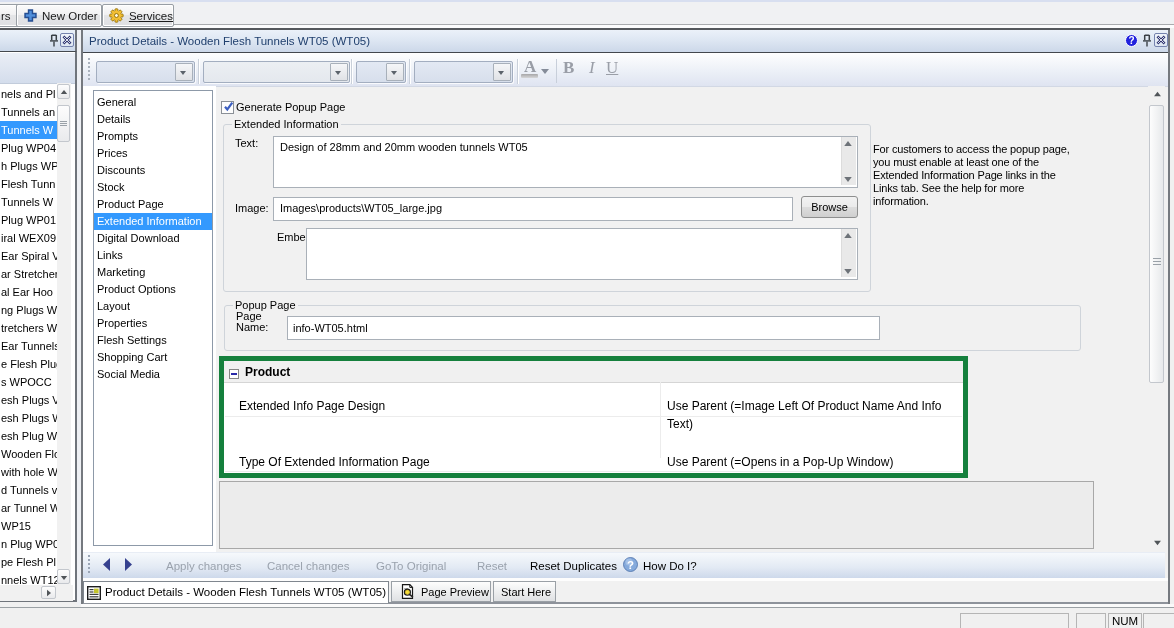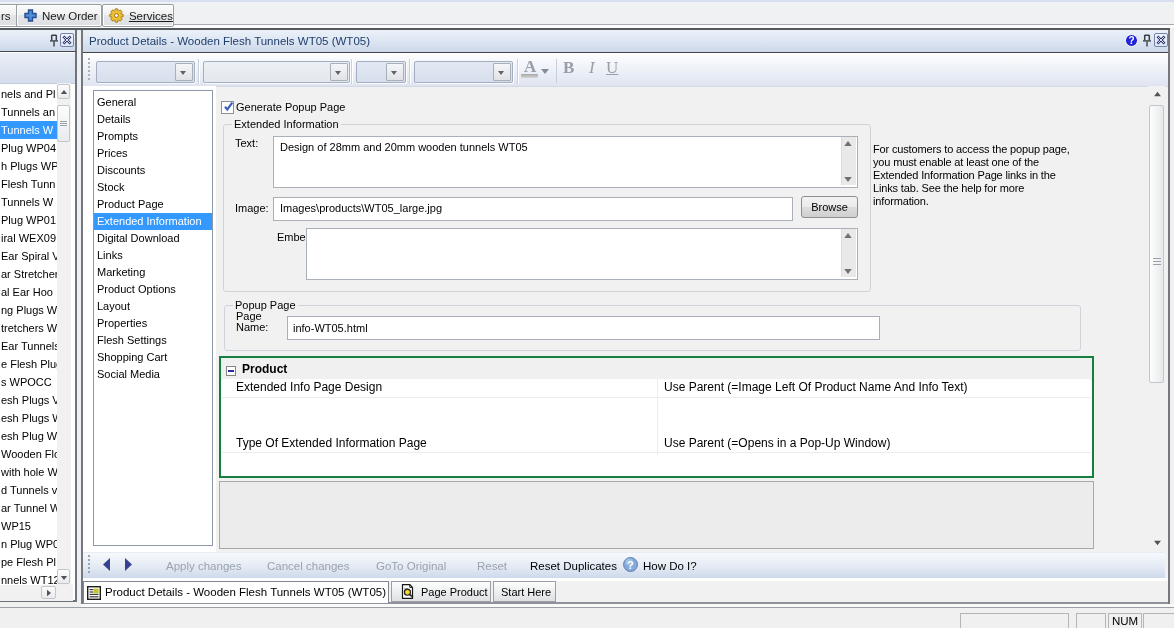--- a/index.html
+++ b/index.html
@@ -14,21 +14,21 @@
   .combo{position:absolute;top:61px;height:20px;border:1px solid #a3aec0;border-radius:2px;
          background:linear-gradient(#e3e9f3,#d7dfec);box-shadow:1px 1px 0 rgba(255,255,255,.8);}
   .combo .dd{position:absolute;right:1px;top:1px;bottom:1px;width:16px;border:1px solid #a8b0ba;border-radius:1px;
              background:linear-gradient(#f5f6f8,#e0e2e6);}
   .combo .dd:after{content:"";position:absolute;left:4px;top:7px;border:3.5px solid transparent;border-top:4px solid #5c636b;}
   .fld{position:absolute;border:1px solid #cfd4da;border-radius:3px;}
   .fld>span{position:absolute;top:-7px;left:8px;background:#f1f1f1;padding:0 2px;font-size:11px;}
   .inp{position:absolute;border:1px solid #a9b0b8;background:#fff;font-size:12px;}
   .treeitem{height:18px;line-height:18px;white-space:nowrap;overflow:hidden;font-size:11px;padding-left:1px;}
   .lbitem{height:17px;line-height:17px;white-space:nowrap;overflow:hidden;font-size:11px;padding-left:3px;}
-  .gridrow{position:absolute;left:1px;right:1px;height:17.6px;border-bottom:1px solid #ececec;background:#fff;}
+  .gridrow{position:absolute;left:1px;right:1px;height:17.6px;border-bottom:1px solid #ececec;background:#fff;margin-top:16px;}
   .gridrow .n{position:absolute;left:14px;top:0;line-height:17.6px;}
   .gridrow .v{position:absolute;left:442px;top:0;line-height:17.6px;}
   .sbtn{position:absolute;background:linear-gradient(#fdfdfd,#e9eaec);border:1px solid #c3c7cd;border-radius:2px;box-sizing:border-box;}
   .f11{font-size:11px;}
   .f115{font-size:11.5px;}
 </style>
 </head>
 <body>
 
 <div class="abs" style="left:0;top:0;width:1174px;height:28px;background:#f0f1f3;"></div>
@@ -231,21 +231,21 @@
 For customers to access the popup page,<br>you must enable at least one of the<br>Extended Information Page links in the<br>Links tab. See the help for more<br>information.
 </div>
 
 <div class="fld" style="left:224px;top:305px;width:855px;height:44px;">
     <span>Popup Page</span>
   </div>
 <div class="abs f11" style="left:236px;top:311px;line-height:11px;">Page<br>Name:</div>
 <div class="inp" style="left:287px;top:316px;width:591px;height:22px;"></div>
 <div class="abs f11" style="left:293px;top:322px;">info-WT05.html</div>
 
-<div class="abs" style="left:219px;top:356px;width:875px;height:122px;border:2px solid #15803d;background:#fff;box-sizing:border-box;">
+<div class="abs" style="left:219px;top:356px;width:749px;height:122px;border:5px solid #15803d;background:#fff;box-sizing:border-box;">
   <div style="position:absolute;left:0;top:0;right:0;height:21px;background:#f0f0f0;border-bottom:1px solid #d5d5d5;">
     <div style="position:absolute;left:5px;top:8px;width:10px;height:10px;border:1px solid #868686;background:#fff;box-sizing:border-box;"></div>
     <div style="position:absolute;left:7px;top:12px;width:6px;height:1.5px;background:#2a2aa8;"></div>
     <div style="position:absolute;left:21px;top:4px;font-weight:bold;">Product</div>
   </div>
   <div class="gridrow" style="top:21px;">
       <span class="n">Extended Info Page Design</span>
       <span class="v">Use Parent (=Image Left Of Product Name And Info Text)</span>
     </div>
   <div class="gridrow" style="top:76.8px;">
@@ -303,21 +303,21 @@
 <div class="abs f115" style="left:105px;top:586px;">Product Details - Wooden Flesh Tunnels WT05 (WT05)</div>
 <div class="abs" style="left:391px;top:581px;width:100px;height:21px;background:linear-gradient(#fdfdfd,#dfe1e3);border:1px solid #9aa0a6;box-sizing:border-box;"></div>
 <svg class="abs" style="left:401px;top:584px;" width="16" height="16" viewBox="0 0 16 16">
   <path d="M1.5 0.7h7.3l2.7 2.7v11h-10z" fill="#fff" stroke="#161616" stroke-width="1.2"></path>
   <path d="M8.8 0.7l2.7 2.7h-2.7z" fill="#e6e6e6" stroke="#161616" stroke-width="1"></path>
   <path d="M3 4.6h4M3 6.4h3M3 8.2h3.2M3 10h4" stroke="#9a9a9a" stroke-width="0.8"></path>
   <circle cx="6.4" cy="8.2" r="2.9" fill="none" stroke="#1a1a1a" stroke-width="1.4"></circle>
   <circle cx="6.4" cy="8.2" r="2.1" fill="#f6df3e" stroke="#c7a30c" stroke-width="0.7"></circle>
   <path d="M8.6 10.3l3.2 2.9" stroke="#2a2a2a" stroke-width="1.7"></path>
 </svg>
-<div class="abs f11" style="left:421px;top:586px;">Page Product</div>
+<div class="abs f11" style="left:421px;top:586px;">Page Preview</div>
 <div class="abs" style="left:493px;top:581px;width:63px;height:21px;background:linear-gradient(#fdfdfd,#dfe1e3);border:1px solid #9aa0a6;box-sizing:border-box;"></div>
 <div class="abs f11" style="left:501px;top:586px;">Start Here</div>
 
 <div class="abs" style="left:0;top:607px;width:1174px;height:1px;background:#9aa0a4;"></div>
 <div class="abs" style="left:0;top:608px;width:1174px;height:20px;background:#f0f0f0;"></div>
 <div class="abs" style="left:960px;top:613px;width:107px;height:16px;border:1px solid #b5b5b5;"></div>
 <div class="abs" style="left:1076px;top:613px;width:28px;height:16px;border:1px solid #b5b5b5;"></div>
 <div class="abs" style="left:1108px;top:613px;width:32px;height:16px;border:1px solid #b5b5b5;text-align:center;line-height:15px;font-size:11.5px;">NUM</div>
 <div class="abs" style="left:1143px;top:613px;width:31px;height:16px;border:1px solid #b5b5b5;"></div>
 

